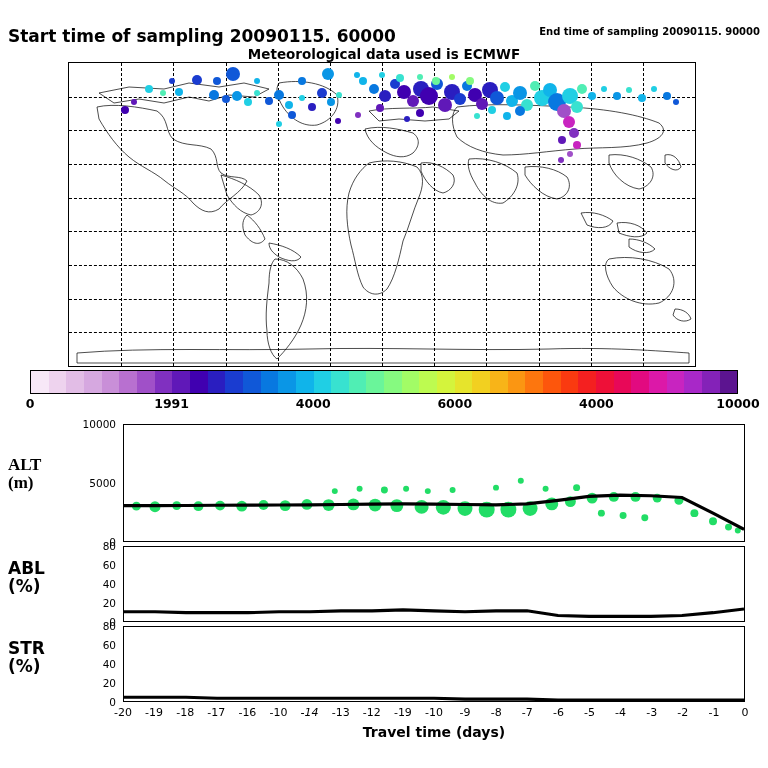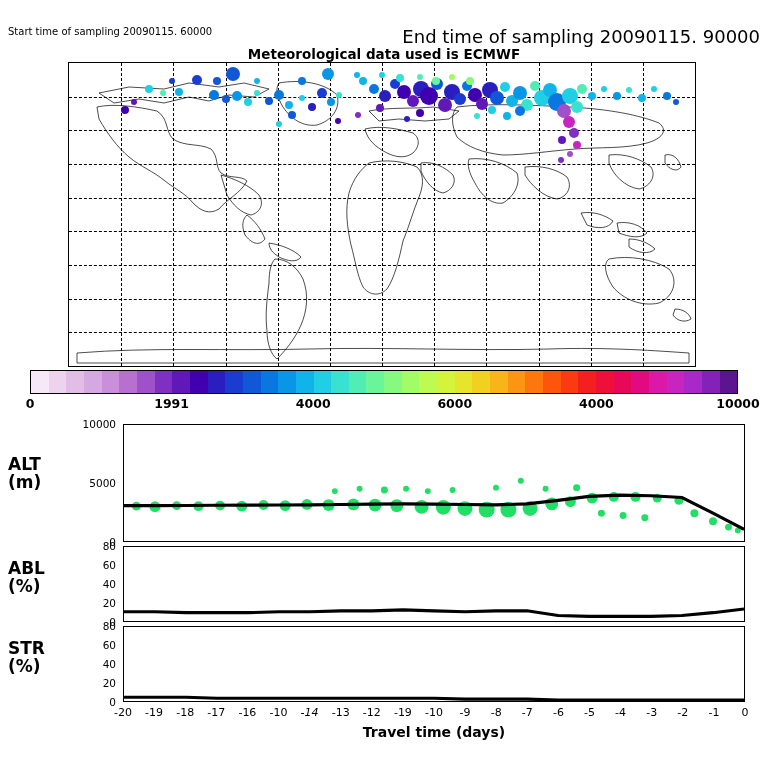--- a/index.html
+++ b/index.html
@@ -2,22 +2,22 @@
 <html><head>
 <meta charset="utf-8">
 <style>
   html,body{margin:0;padding:0;background:#ffffff;}
   body{width:768px;height:768px;font-family:"DejaVu Sans",sans-serif;color:#000;overflow:hidden;}
   #root{position:relative;width:768px;height:768px;}
 
   .title{position:absolute;width:100%;text-align:center;font-weight:bold;}
   #main-title{top:4px;font-size:15.5px;}
   #subtitle-met{top:46px;font-size:13.5px;}
-  #sub-left{position:absolute;left:8px;top:26px;font-size:10px;font-weight:normal;}
-  #sub-right{position:absolute;right:8px;top:26px;font-size:18px;font-weight:normal;}
+  #sub-left{position:absolute;left:8px;top:26px;font-size:17px;font-weight:bold;}
+  #sub-right{position:absolute;right:8px;top:26px;font-size:10px;font-weight:bold;}
 
   
   #map-panel{position:absolute;left:68px;top:62px;width:626px;height:303px;border:1px solid #000;background:#fff;overflow:hidden;}
   #map-grid{position:absolute;inset:0;}
   #map-grid .vline{position:absolute;top:0;bottom:0;width:0;border-left:1px dashed #000;}
   #map-grid .hline{position:absolute;left:0;right:0;height:0;border-top:1px dashed #000;}
   #coast{position:absolute;inset:0;}
   #plume{position:absolute;inset:0;}
   .pt{position:absolute;border-radius:50%;transform:translate(-50%,-50%);}
 
@@ -29,21 +29,21 @@
   #cbar-label{position:absolute;left:0;width:708px;top:42px;text-align:center;font-size:13px;}
 
   
   .ts{position:absolute;left:123px;width:622px;border:1px solid #000;background:#fff;box-sizing:border-box;}
   #alt-panel{top:424px;height:118px;}
   #abl-panel{top:546px;height:76px;}
   #str-panel{top:626px;height:76px;}
   .ts svg{display:block;width:100%;height:100%;}
 
   .ylab{position:absolute;left:8px;text-align:left;font-size:17px;font-weight:bold;line-height:1.05;}
-  #alt-ylab{top:456px;}
+  #alt-ylab{top:456px;font-family:Liberation Serif, serif;}
   #abl-ylab{top:560px;}
   #str-ylab{top:640px;}
 
   .ytick{position:absolute;font-size:10.5px;text-align:right;width:48px;transform:translateY(-50%);}
   .xtick{position:absolute;font-size:11px;transform:translateX(-50%);top:706px;}
   #xaxis-label{position:absolute;left:123px;width:622px;top:724px;text-align:center;font-size:14px;font-weight:bold;}
 </style>
 </head>
 <body>
 

